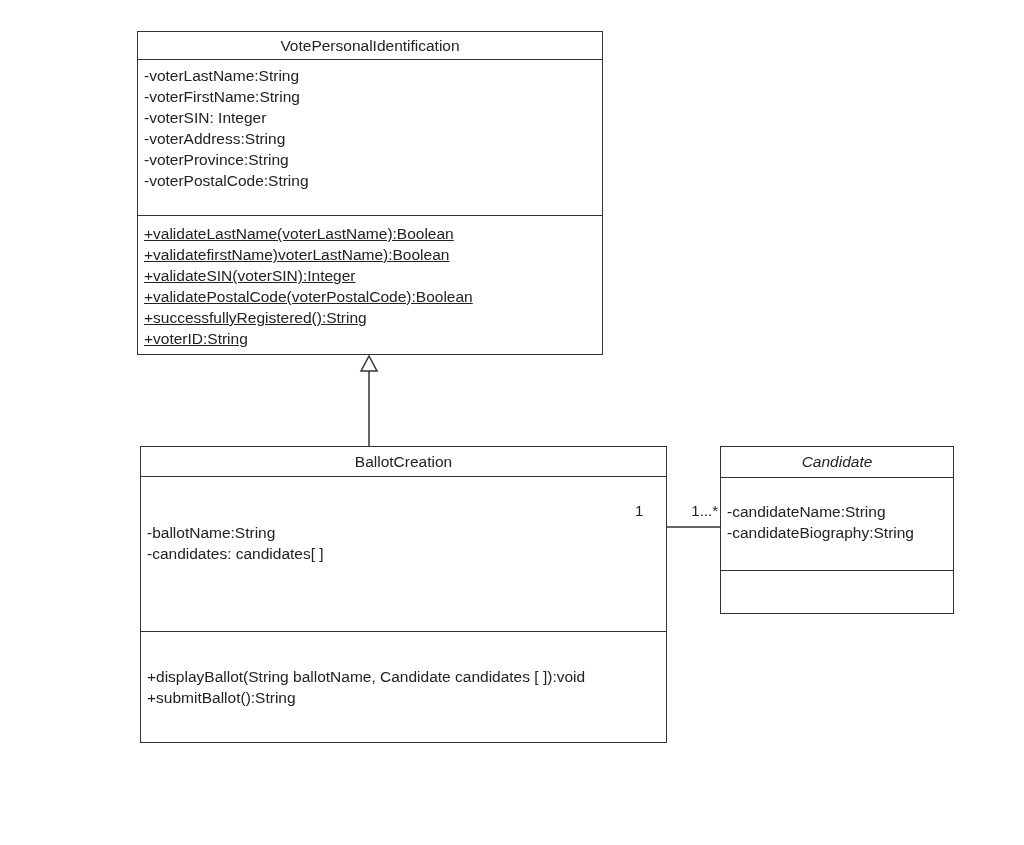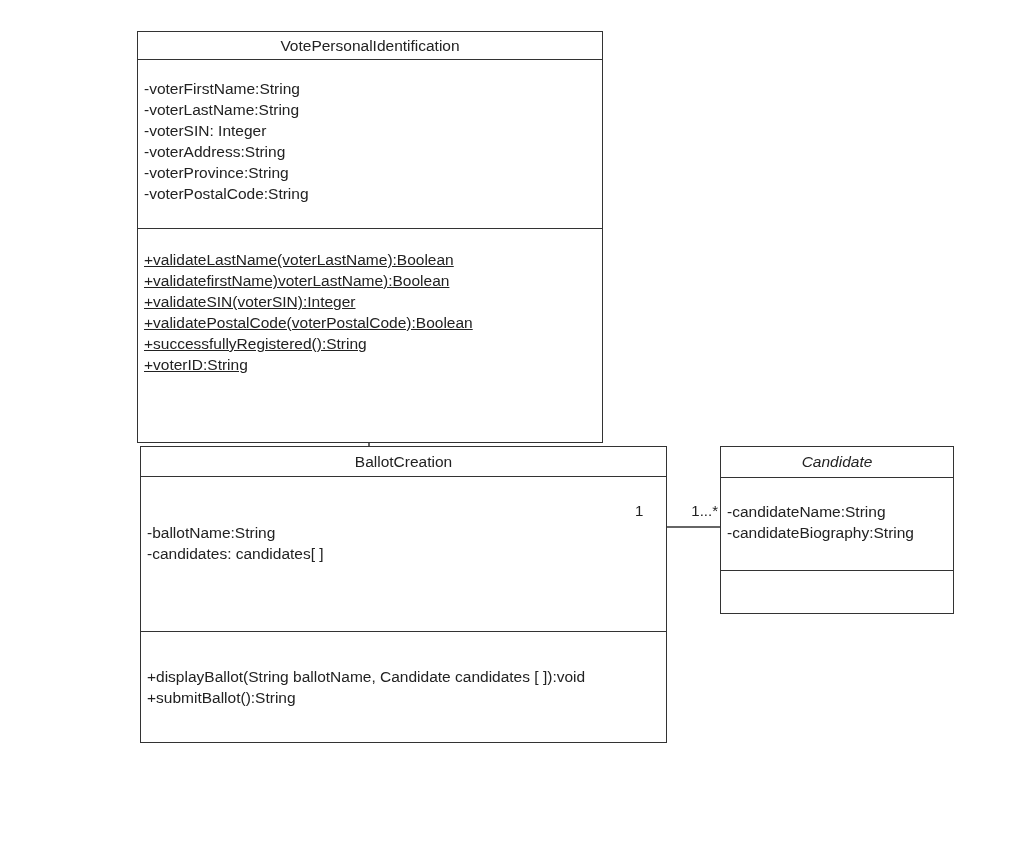--- a/index.html
+++ b/index.html
@@ -50,21 +50,21 @@
     padding-right: 4px;
     overflow: hidden;
   }
   .uml-class .section.has-sep {
     border-bottom: 1.5px solid #333333;
   }
   .uml-class .section .line {
     white-space: pre;
   }
   
-  #cls-vpi { left: 137px; top: 31px; width: 466px; height: 412px; gap: 13px; }
+  #cls-vpi { left: 137px; top: 31px; width: 466px; height: 324px; }
   #cls-vpi .title { height: 28px; }
   #cls-vpi .attrs { height: 156px; padding-top: 5px; }
   #cls-vpi .methods { flex: 1 1 auto; padding-top: 7px; text-decoration: underline; }
   
   #cls-ballot { left: 106px; top: 446px; width: 527px; height: 297px; margin-left: 34px; }
   #cls-ballot .title { height: 30px; }
   #cls-ballot .attrs { height: 155px; padding-top: 45px; }
   #cls-ballot .methods { flex: 1 1 auto; padding-top: 34px; }
   
   #cls-candidate { left: 720px; top: 446px; width: 234px; height: 168px; }
@@ -94,22 +94,22 @@
     </g>
 
     <g>
       <line x1="633" y1="527" x2="720" y2="527" stroke="#333333" stroke-width="1.4"></line>
     </g>
   </svg>
 
   <div class="uml-class" id="cls-vpi">
     <div class="title">VotePersonalIdentification</div>
     <div class="section attrs has-sep">
+        <div class="line">-voterLastName:String</div>
         <div class="line">-voterFirstName:String</div>
-        <div class="line">-voterLastName:String</div>
         <div class="line">-voterSIN: Integer</div>
         <div class="line">-voterAddress:String</div>
         <div class="line">-voterProvince:String</div>
         <div class="line">-voterPostalCode:String</div>
       </div>
     <div class="section methods">
         <div class="line">+validateLastName(voterLastName):Boolean</div>
         <div class="line">+validatefirstName)voterLastName):Boolean</div>
         <div class="line">+validateSIN(voterSIN):Integer</div>
         <div class="line">+validatePostalCode(voterPostalCode):Boolean</div>

